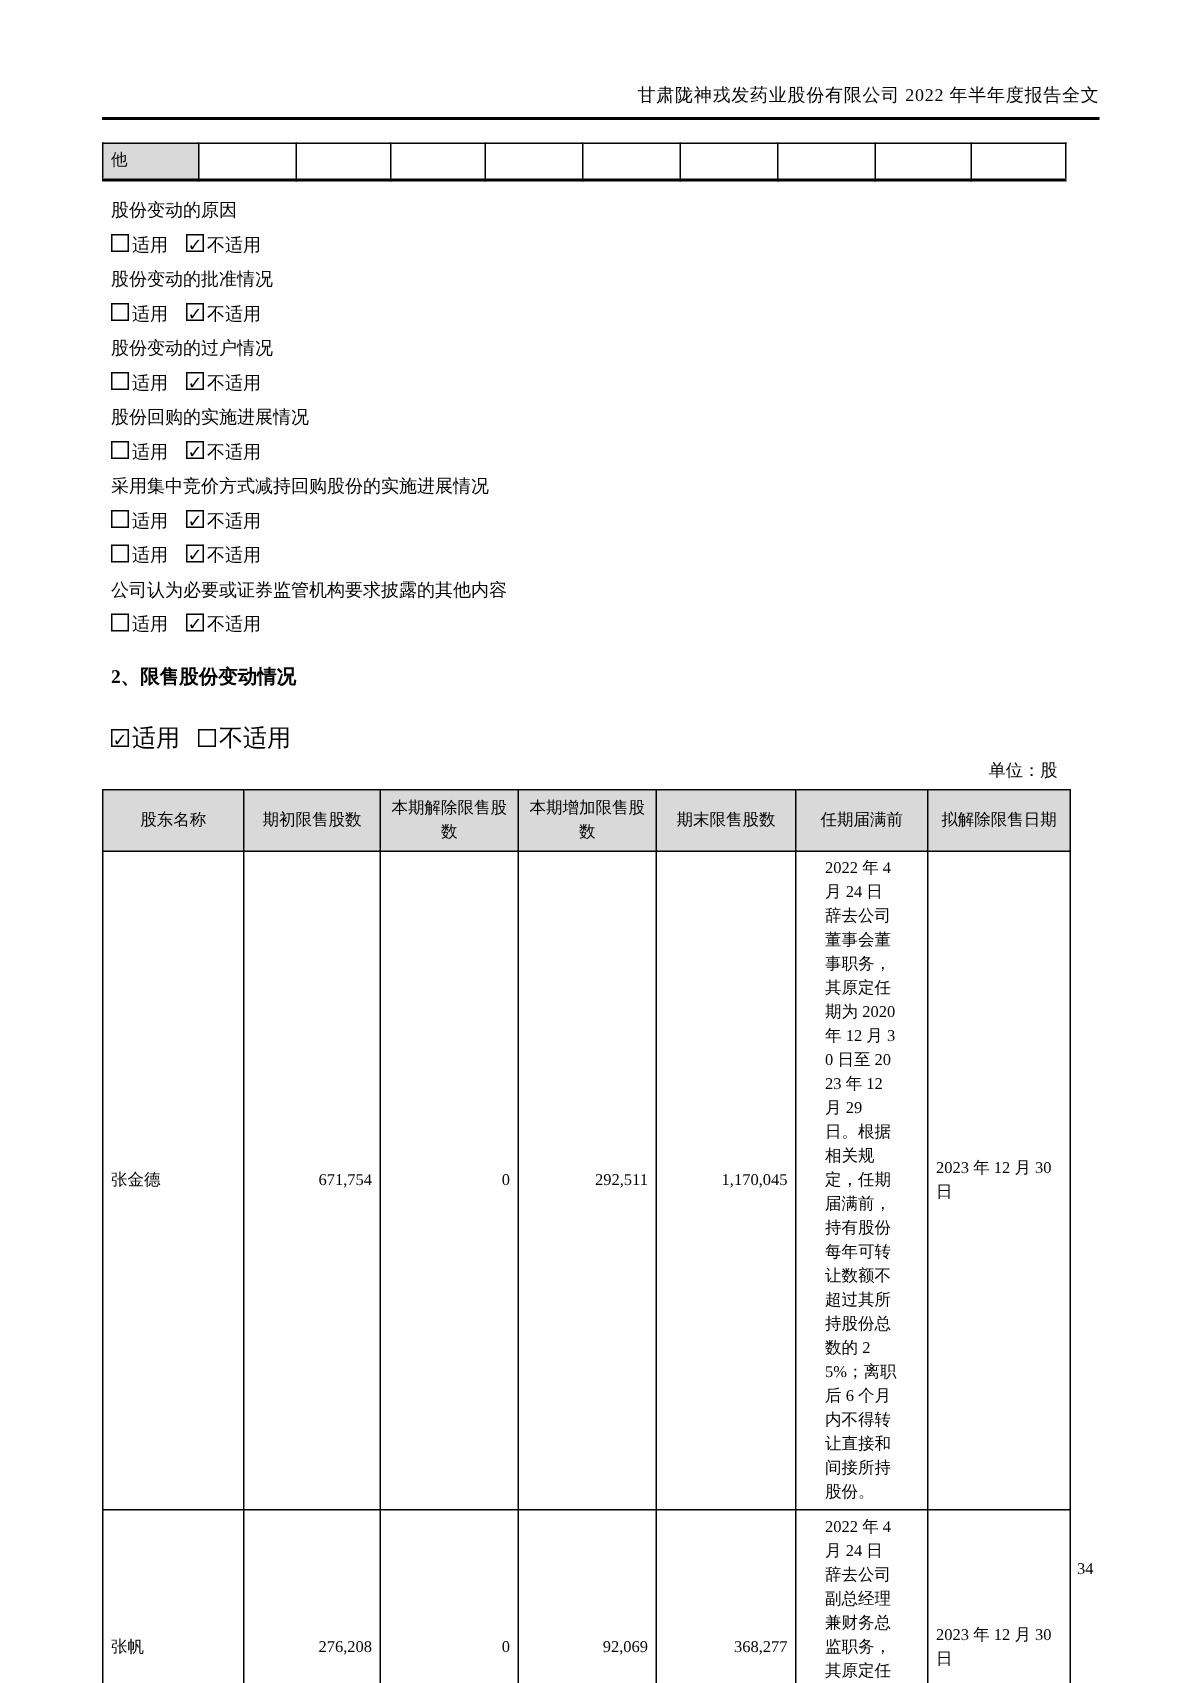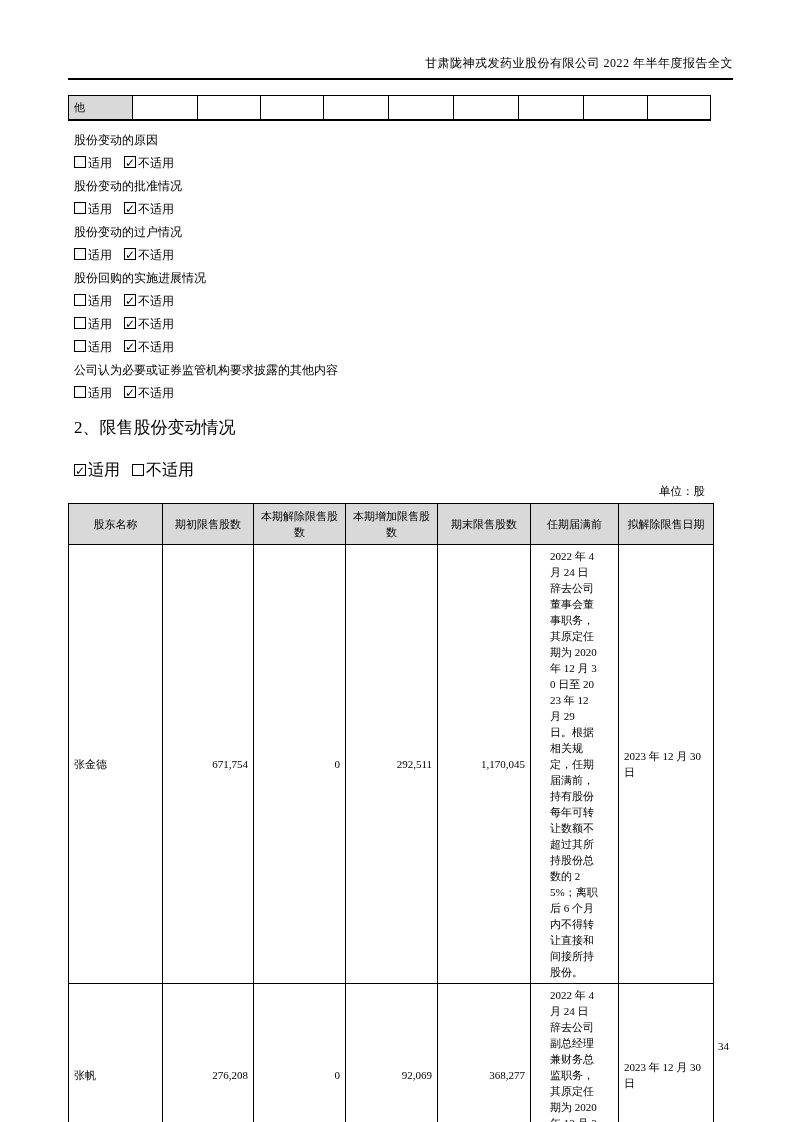--- a/index.html
+++ b/index.html
@@ -49,21 +49,21 @@
   }
   .cb.checked::after{
     content:"\2713";
     position:absolute;left:0px;top:-4px;
     font-size:12px;font-family:"DejaVu Sans",sans-serif;
   }
   .cb-gap{display:inline-block;width:12px;}
 
   
   .sec-title{
-    font-size:17px;font-weight:normal;
+    font-size:13px;font-weight:bold;
     margin:14px 0 0 6px;height:22px;line-height:22px;
   }
   .sec-cb{margin-top:21px;padding-left:6px;}
   .unit-line{
     width:645px;text-align:right;
     font-size:11.5px;height:14px;line-height:14px;
     margin-top:4px;padding-right:8px;box-sizing:border-box;
   }
 
   
@@ -131,20 +131,21 @@
       <span class="cb"></span><span>适用</span><span class="cb-gap"></span><span class="cb checked"></span><span>不适用</span>
     </div>
     <div class="line">股份变动的过户情况</div>
     <div class="line">
       <span class="cb"></span><span>适用</span><span class="cb-gap"></span><span class="cb checked"></span><span>不适用</span>
     </div>
     <div class="line">股份回购的实施进展情况</div>
     <div class="line">
       <span class="cb"></span><span>适用</span><span class="cb-gap"></span><span class="cb checked"></span><span>不适用</span>
     </div>
+    <div class="line">采用集中竞价方式减持回购股份的实施进展情况</div>
     <div class="line">
       <span class="cb"></span><span>适用</span><span class="cb-gap"></span><span class="cb checked"></span><span>不适用</span>
     </div>
     <div class="line">
       <span class="cb"></span><span>适用</span><span class="cb-gap"></span><span class="cb checked"></span><span>不适用</span>
     </div>
     <div class="line">公司认为必要或证券监管机构要求披露的其他内容</div>
     <div class="line">
       <span class="cb"></span><span>适用</span><span class="cb-gap"></span><span class="cb checked"></span><span>不适用</span>
     </div>

